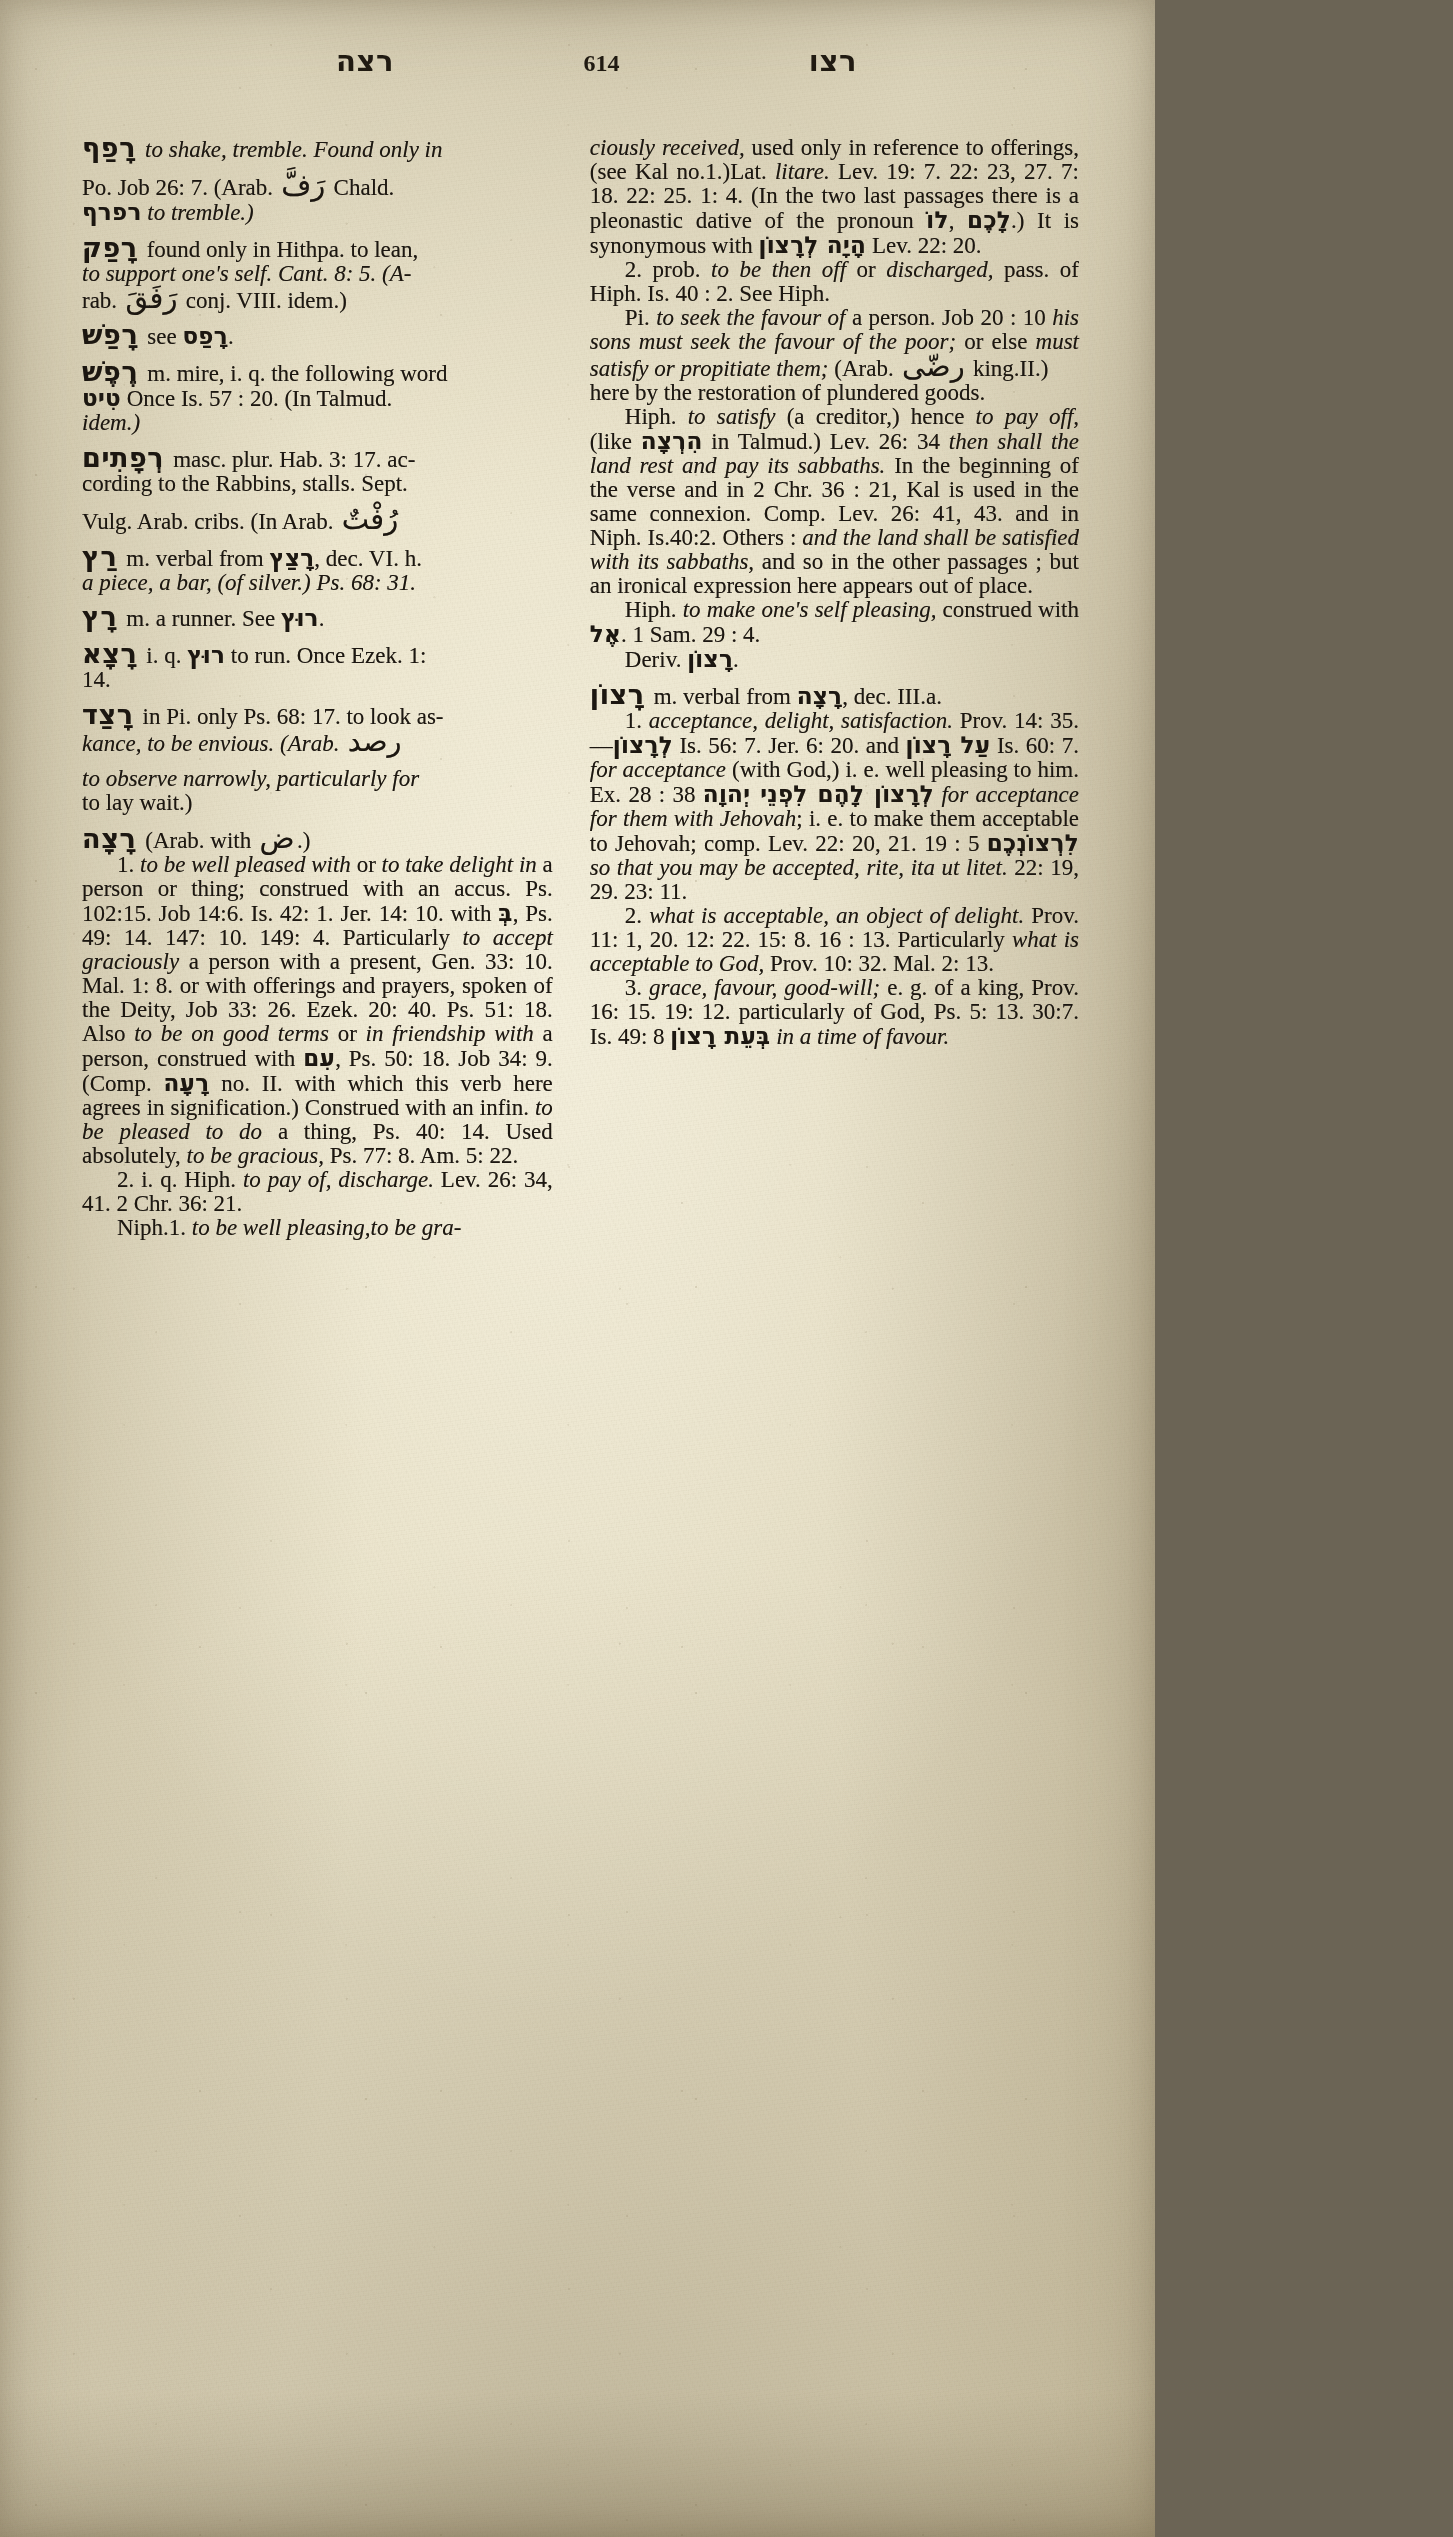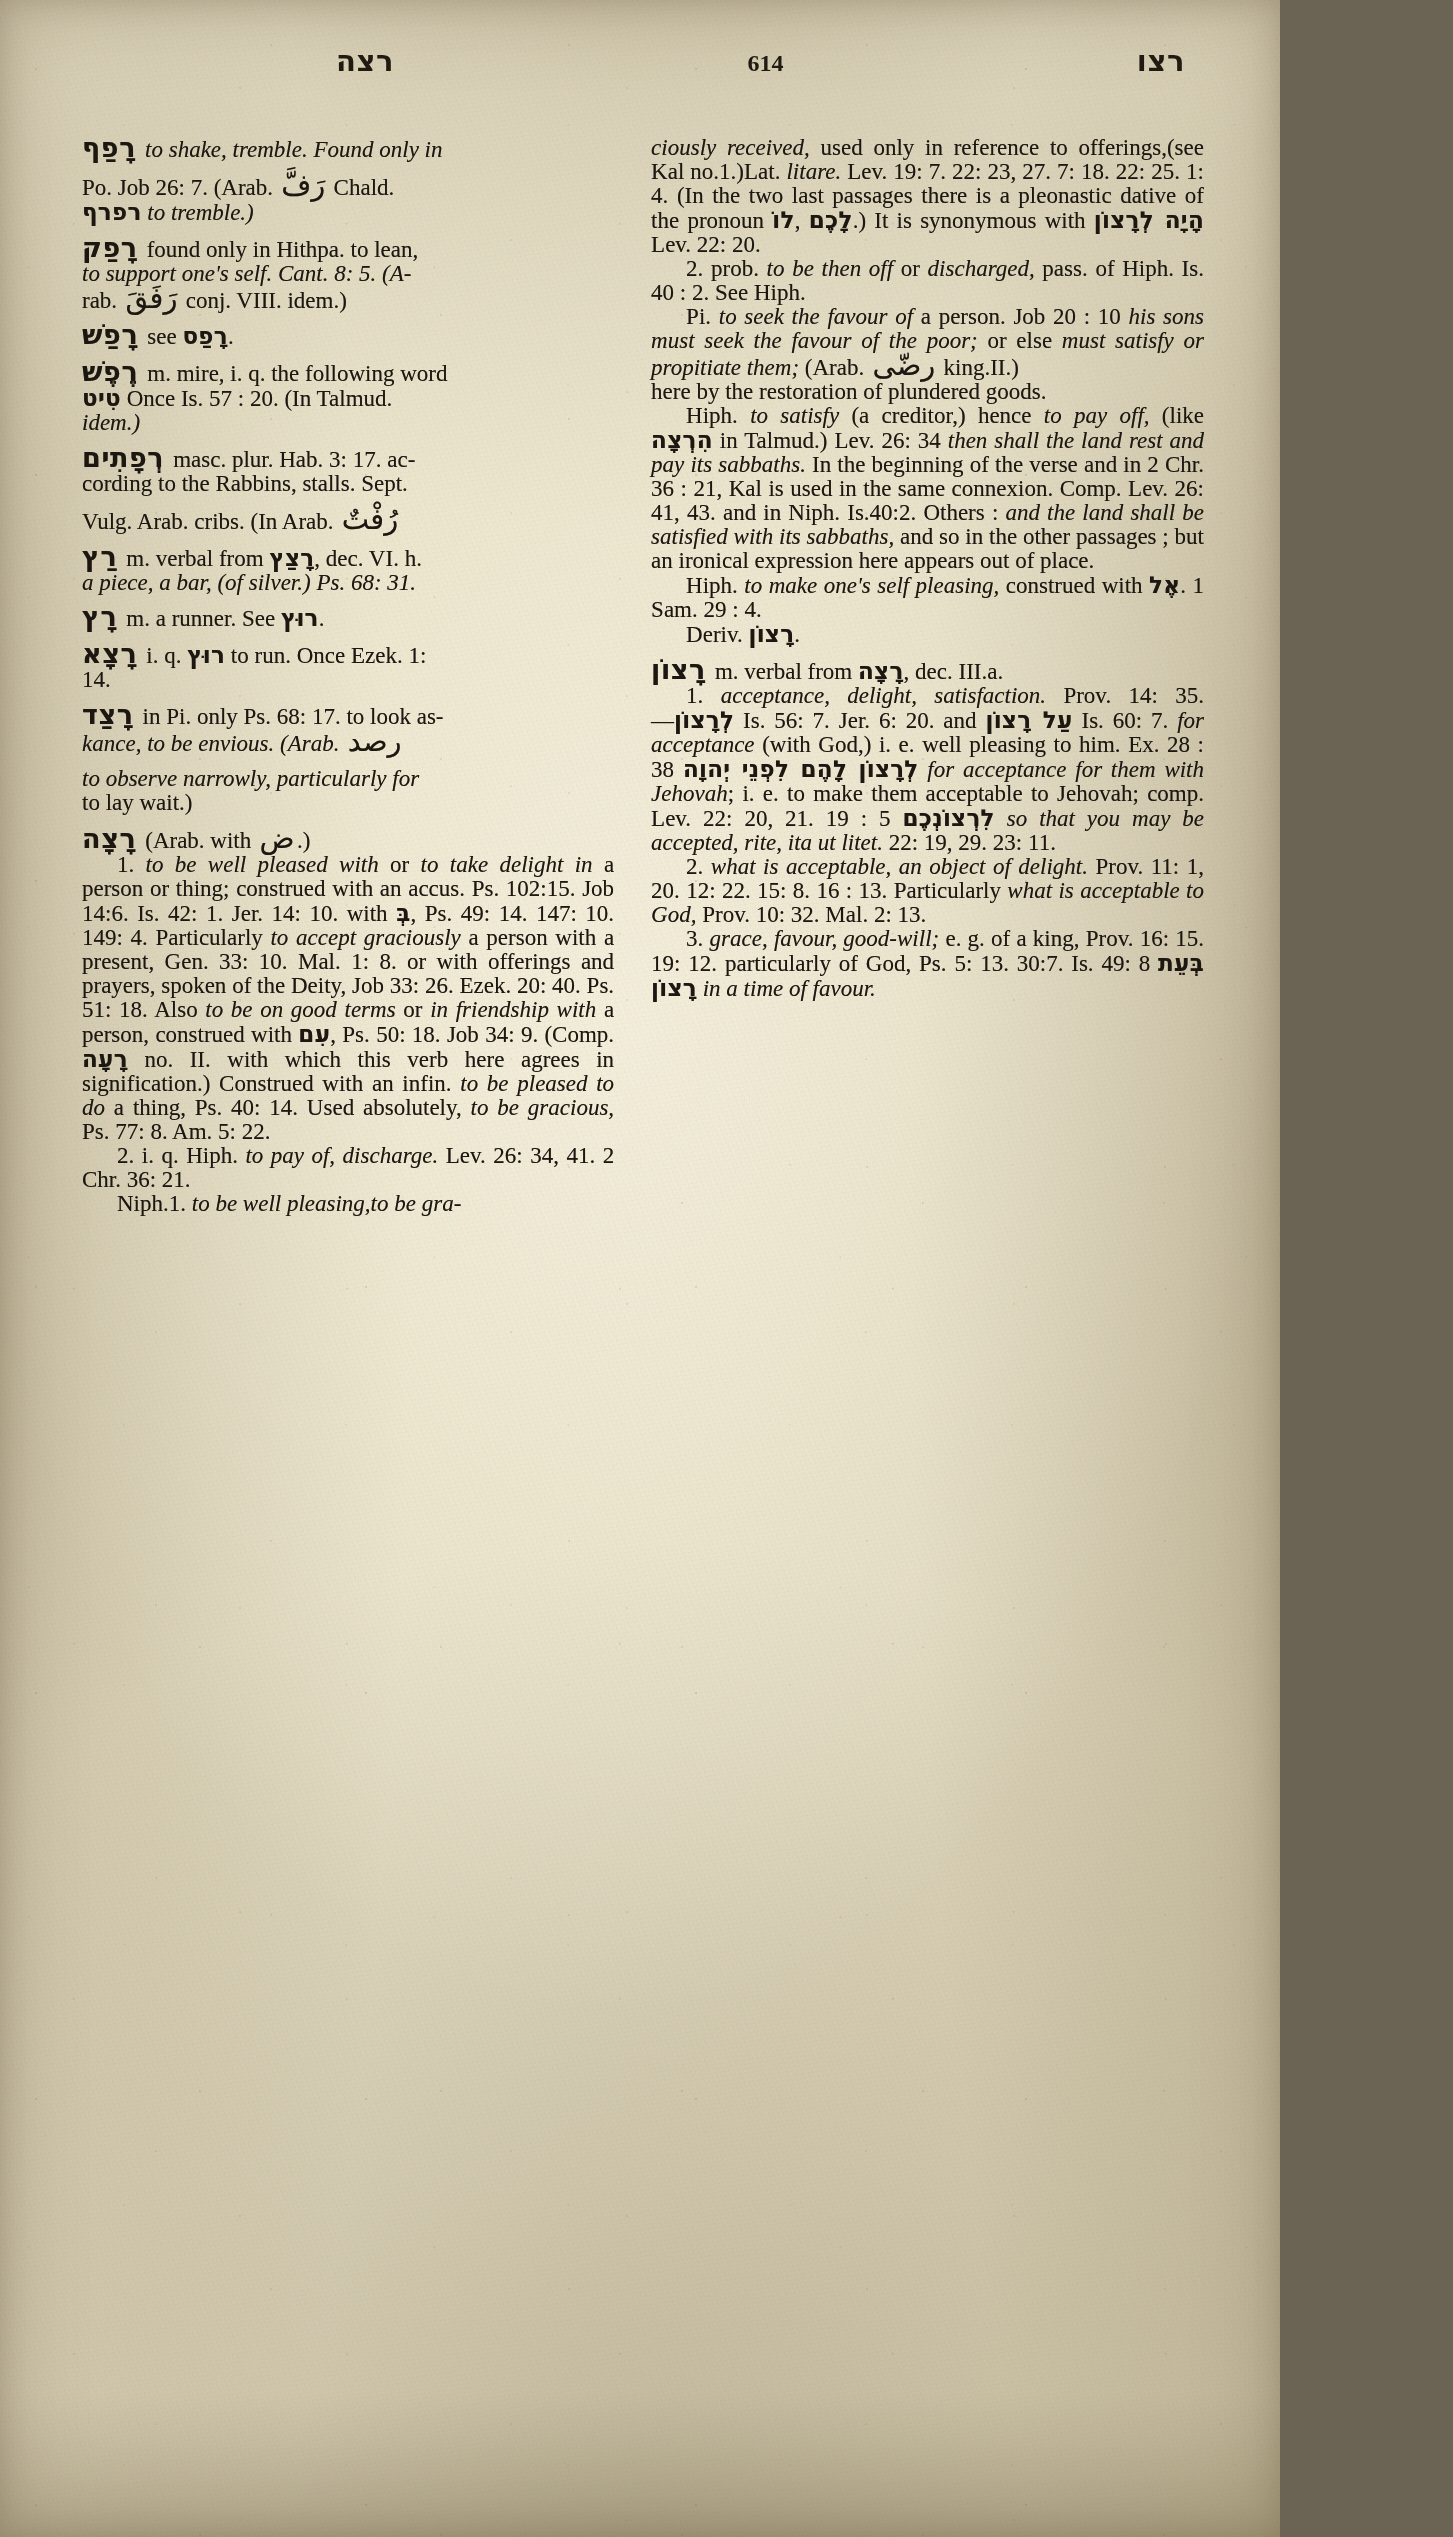--- a/index.html
+++ b/index.html
@@ -1,19 +1,19 @@
 <!DOCTYPE html>
 <html style="font-size:10px"><head>
 <meta charset="utf-8">
 <style>
   html,body{margin:0;padding:0;background:#6b6455;}
   body{font-family:"Liberation Serif", serif;}
   .page{
     position:relative;
-    width:1280px;height:2538px;
+    width:1155px;height:2538px;
     background:#22c55e;
     overflow:hidden;
   }
   
   .paper-tint{
     position:absolute;inset:0;
     background:
       radial-gradient(ellipse 70% 55% at 48% 40%, rgba(255,252,238,.55) 0%, rgba(255,250,232,.22) 45%, rgba(0,0,0,0) 72%),
       radial-gradient(ellipse 120% 70% at 50% 104%, rgba(118,104,74,.34) 0%, rgba(0,0,0,0) 62%),
       radial-gradient(ellipse 60% 120% at -4% 50%, rgba(128,113,80,.33) 0%, rgba(0,0,0,0) 60%),
@@ -45,21 +45,21 @@
   .content{position:absolute;inset:0;}
 
   
   .runhead{
     position:absolute;left:95px;right:95px;top:44px;height:51px;
     display:flex;align-items:baseline;justify-content:space-between;
     color:#201a12;
   }
   .rh-heb{font-family:"DejaVu Sans", sans-serif;font-size:29px;font-weight:700;letter-spacing:0.6px;}
   .rh-left{margin-left:241px;}
-  .rh-right{}
+  .rh-right{margin-right:203px;}
   .rh-num{font-size:24px;font-weight:700;font-family:"Liberation Serif", serif;}
 
   
   .cols{
     position:absolute;left:82px;right:76px;top:136px;
     display:flex;gap:37px;
   }
   .col{width:640px;}
   .col-right{width:665px;}
 

